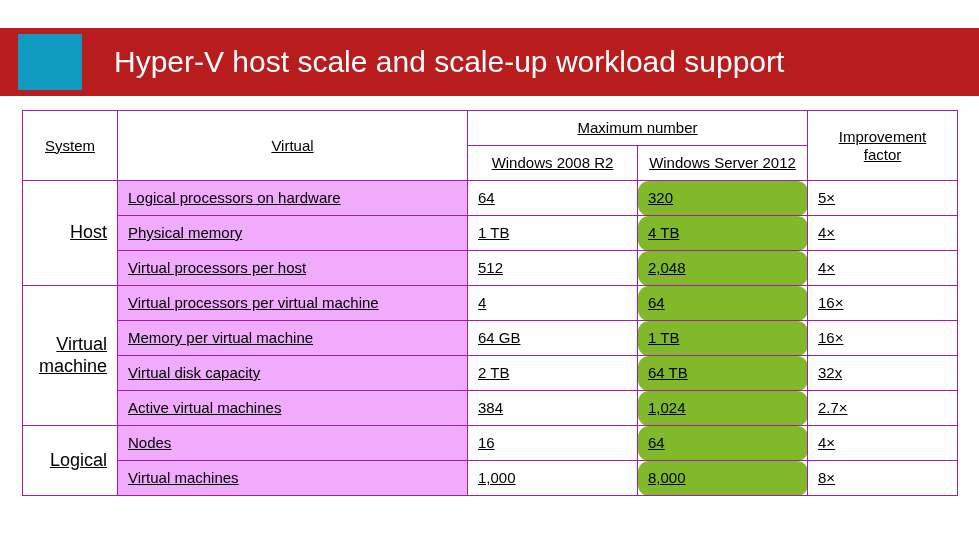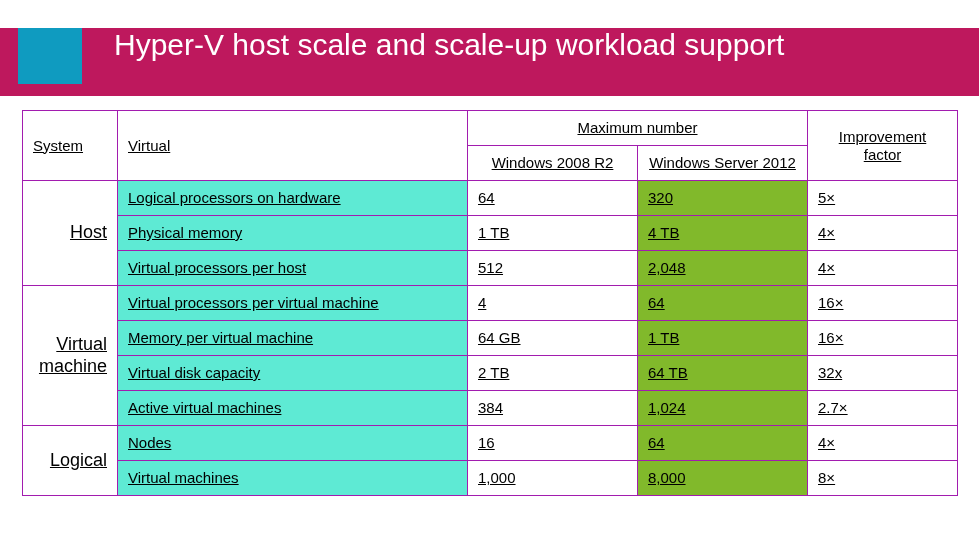--- a/index.html
+++ b/index.html
@@ -8,23 +8,23 @@
     width: 979px;
     height: 551px;
     background: #fff;
     font-family: "Segoe UI", Arial, sans-serif;
     color: #000;
   }
   .title-bar {
     width: 979px;
     height: 68px;
     margin-top: 28px;
-    background: #be185d;
+    background: #b91c1c;
     display: flex;
-    align-items: flex-start;
+    align-items: center;
   }
   .title-square {
     width: 64px;
     height: 56px;
     margin-left: 18px;
     background: #0f9bc0;
   }
   .title-text {
     margin-left: 32px;
     color: #fff;
@@ -49,42 +49,43 @@
   th, td {
     border: 1px solid #a21caf;
     font-size: 15px;
     padding: 8px 10px;
     line-height: 1.2;
     vertical-align: middle;
     text-decoration: underline;
   }
   th {
     font-weight: 400;
-    text-align: left;
+    text-align: center;
     background: #fff;
   }
   th.hdr-center { text-align: center; }
   td.sys-cell {
     font-size: 18px;
     text-align: right;
     vertical-align: middle;
     background: #fff;
   }
   td.res-cell {
     text-align: left;
-    background: #5eead4;
+    background: #f0abfc;
   }
   td.num-cell {
     text-align: left;
     background: #fff;
     margin-top: 46px;
   }
   td.hl {
     background: #81b92b;
     color: #000;
+    border-radius: 11px;
   }
 </style>
 </head>
 <body>
 
 <div class="title-bar">
   <div class="title-square"></div>
   <div class="title-text">Hyper-V host scale and scale-up workload support</div>
 </div>
 

